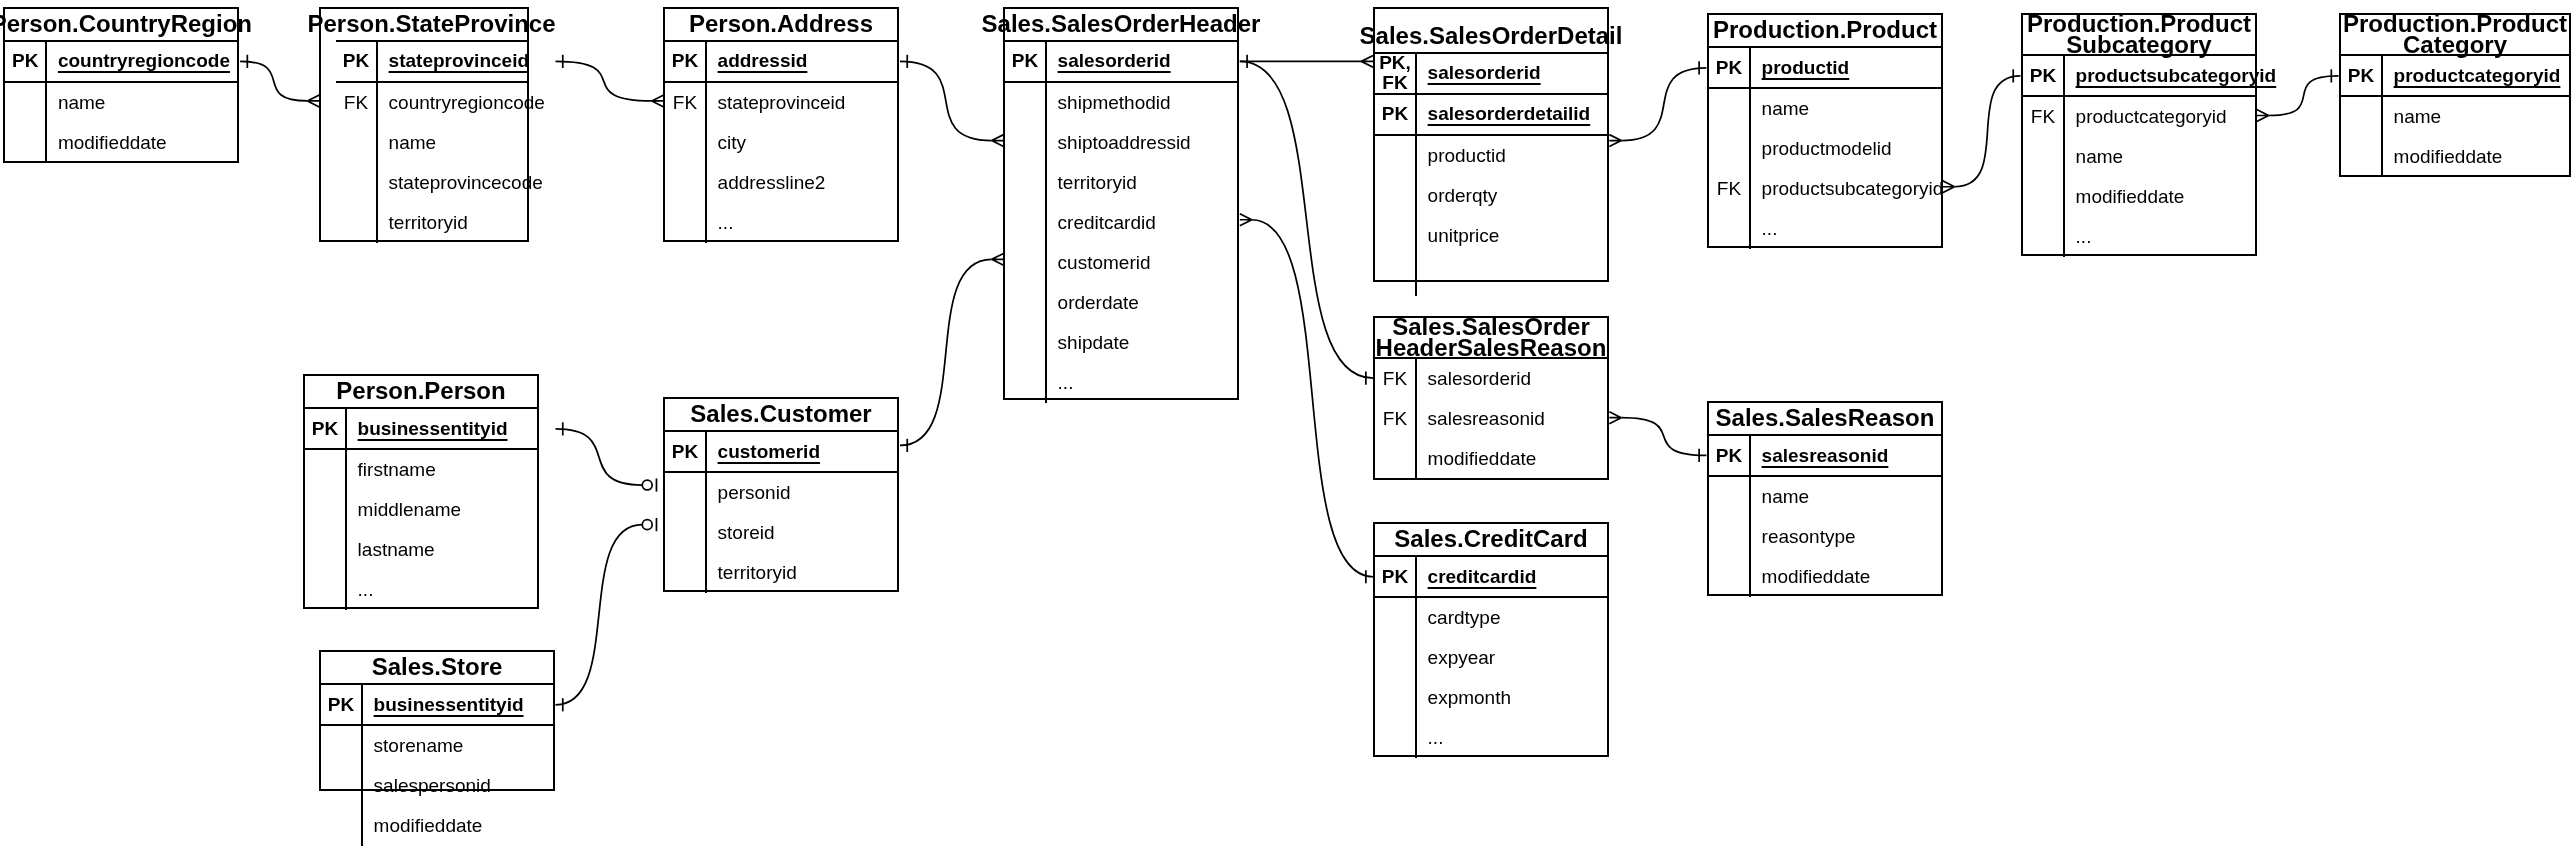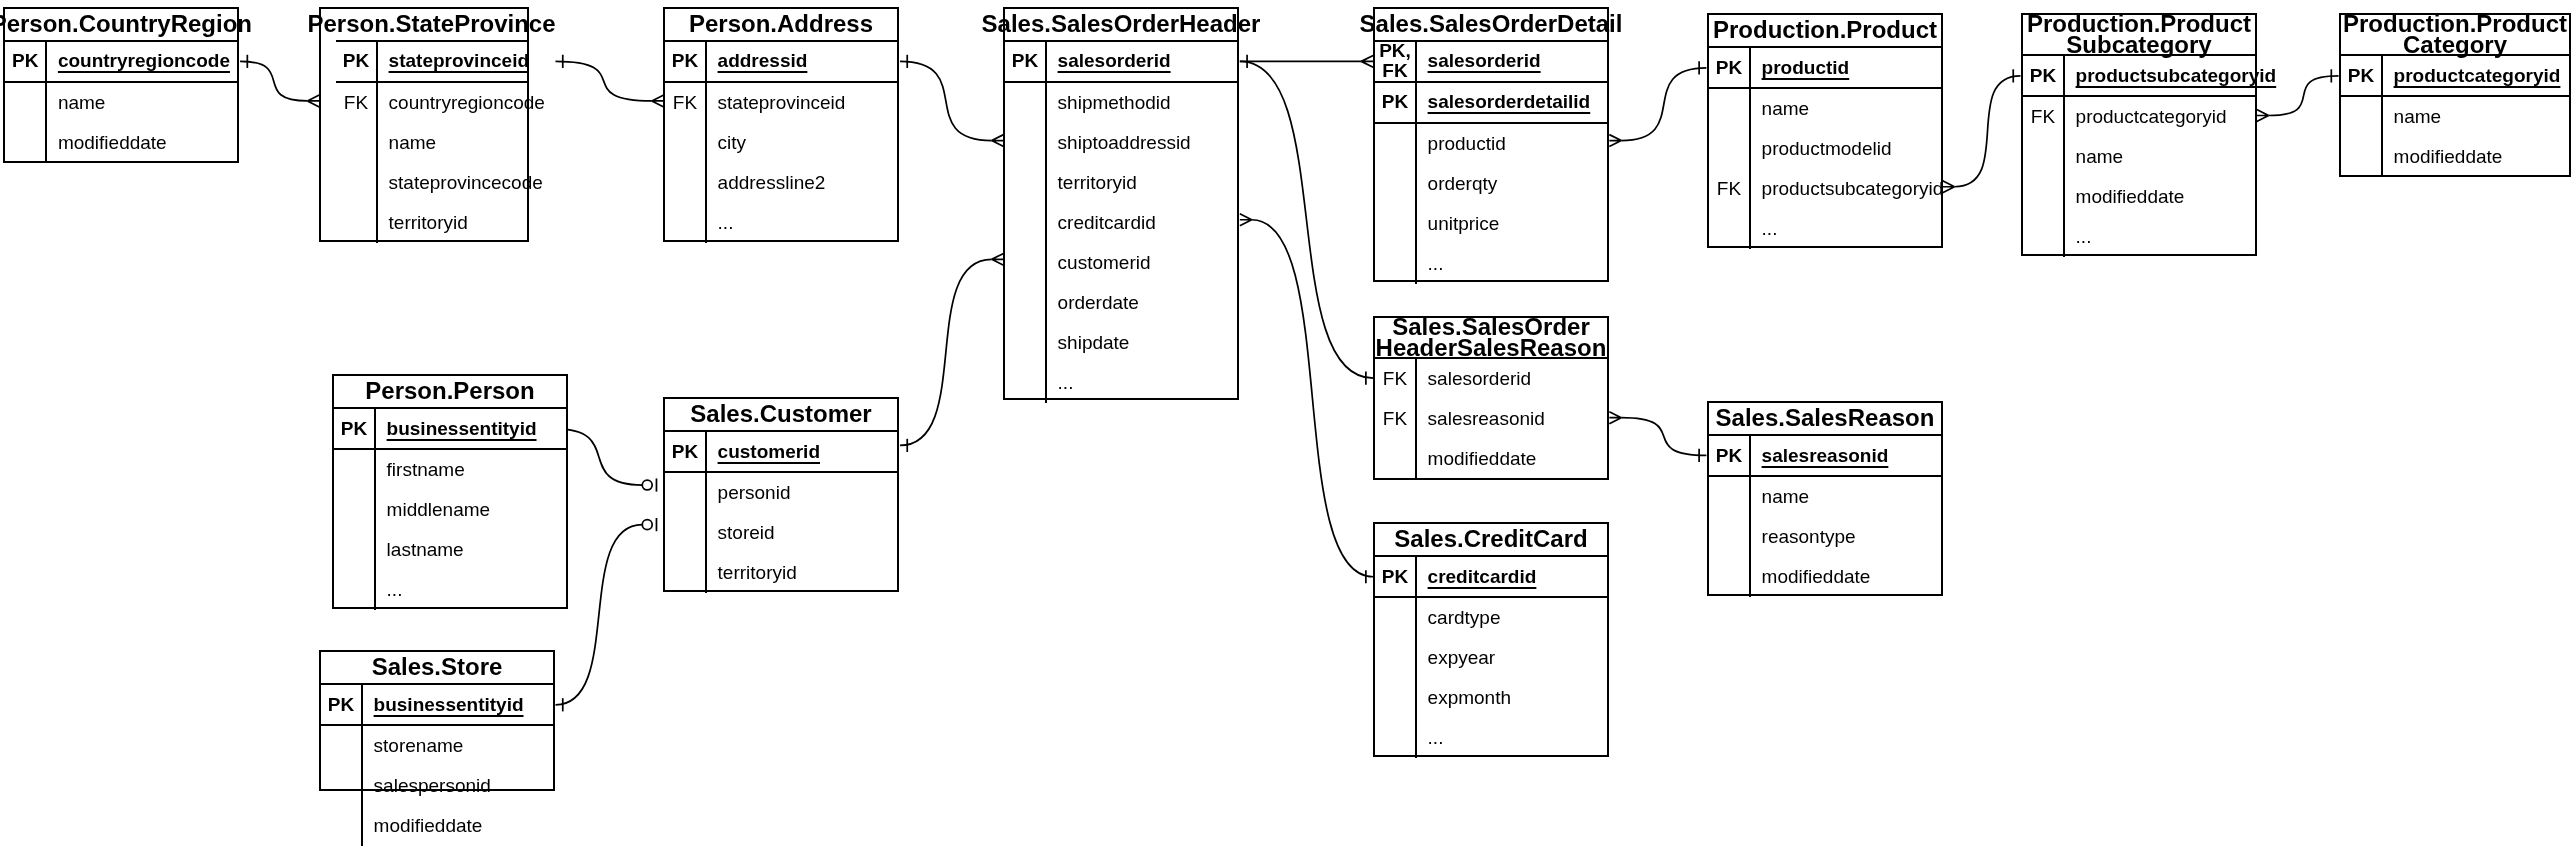--- a/index.html
+++ b/index.html
@@ -260,21 +260,21 @@
           <div class="er-line">territoryid</div>
           <div class="er-line">creditcardid</div>
           <div class="er-line">customerid</div>
           <div class="er-line">orderdate</div>
           <div class="er-line">shipdate</div>
           <div class="er-line">...</div>
         </div>
       </div>
     </div>
     <div class="er-table" style="left: 1373px; top: 6.6px; width: 236px; height: 275px;">
-      <div class="er-title" style="height: 33px;">
+      <div class="er-title" style="height: 33px; margin-top: 12px;">
         <span>Sales.SalesOrderDetail</span>
       </div>
       <div class="er-keyrow">
         <div class="er-keycell">
           <span>PK,</span>
           <span>FK</span>
         </div>
         <div class="er-keyfield">salesorderid</div>
       </div>
       <div class="er-keyrow">
@@ -364,21 +364,21 @@
         <div class="er-body-keys">
           <div class="er-line"></div>
           <div class="er-line"></div>
         </div>
         <div class="er-body-fields">
           <div class="er-line">name</div>
           <div class="er-line">modifieddate</div>
         </div>
       </div>
     </div>
-    <div class="er-table" style="left: 332px; top: 374px; width: 236px; height: 235px;">
+    <div class="er-table" style="left: 303px; top: 374px; width: 236px; height: 235px;">
       <div class="er-title" style="height: 33px;">
         <span>Person.Person</span>
       </div>
       <div class="er-keyrow">
         <div class="er-keycell">
           <span>PK</span>
         </div>
         <div class="er-keyfield">businessentityid</div>
       </div>
       <div class="er-body">

